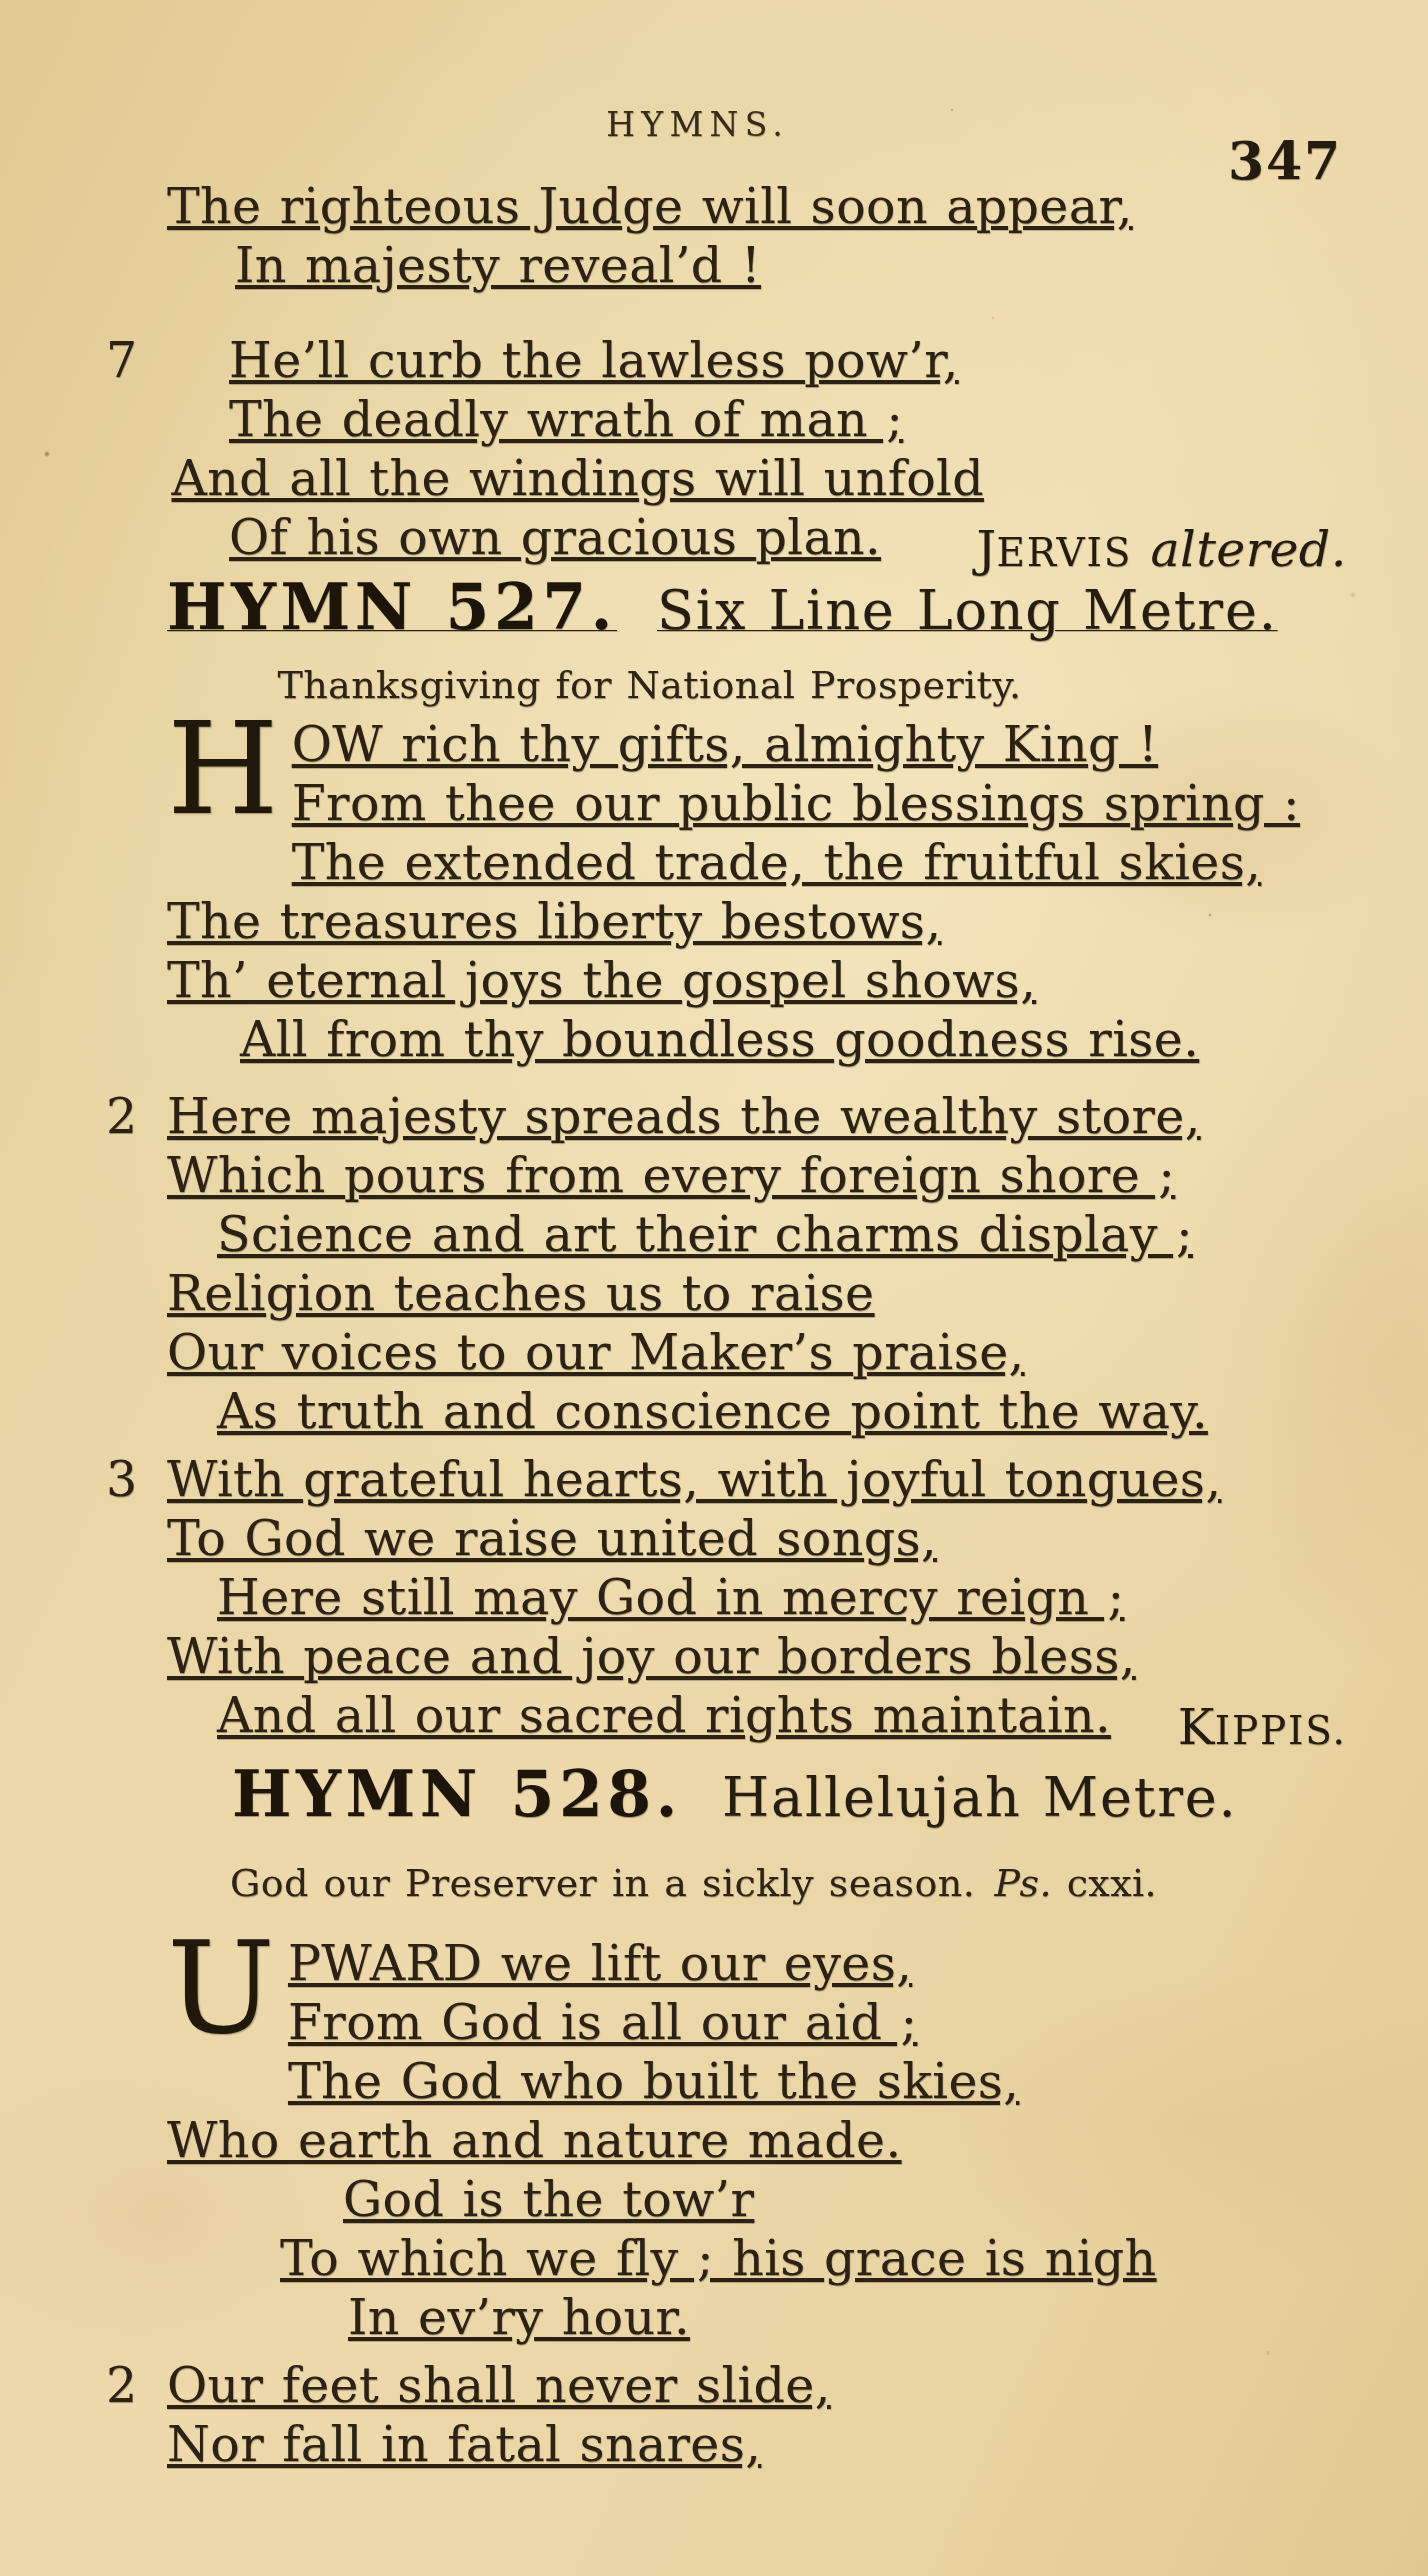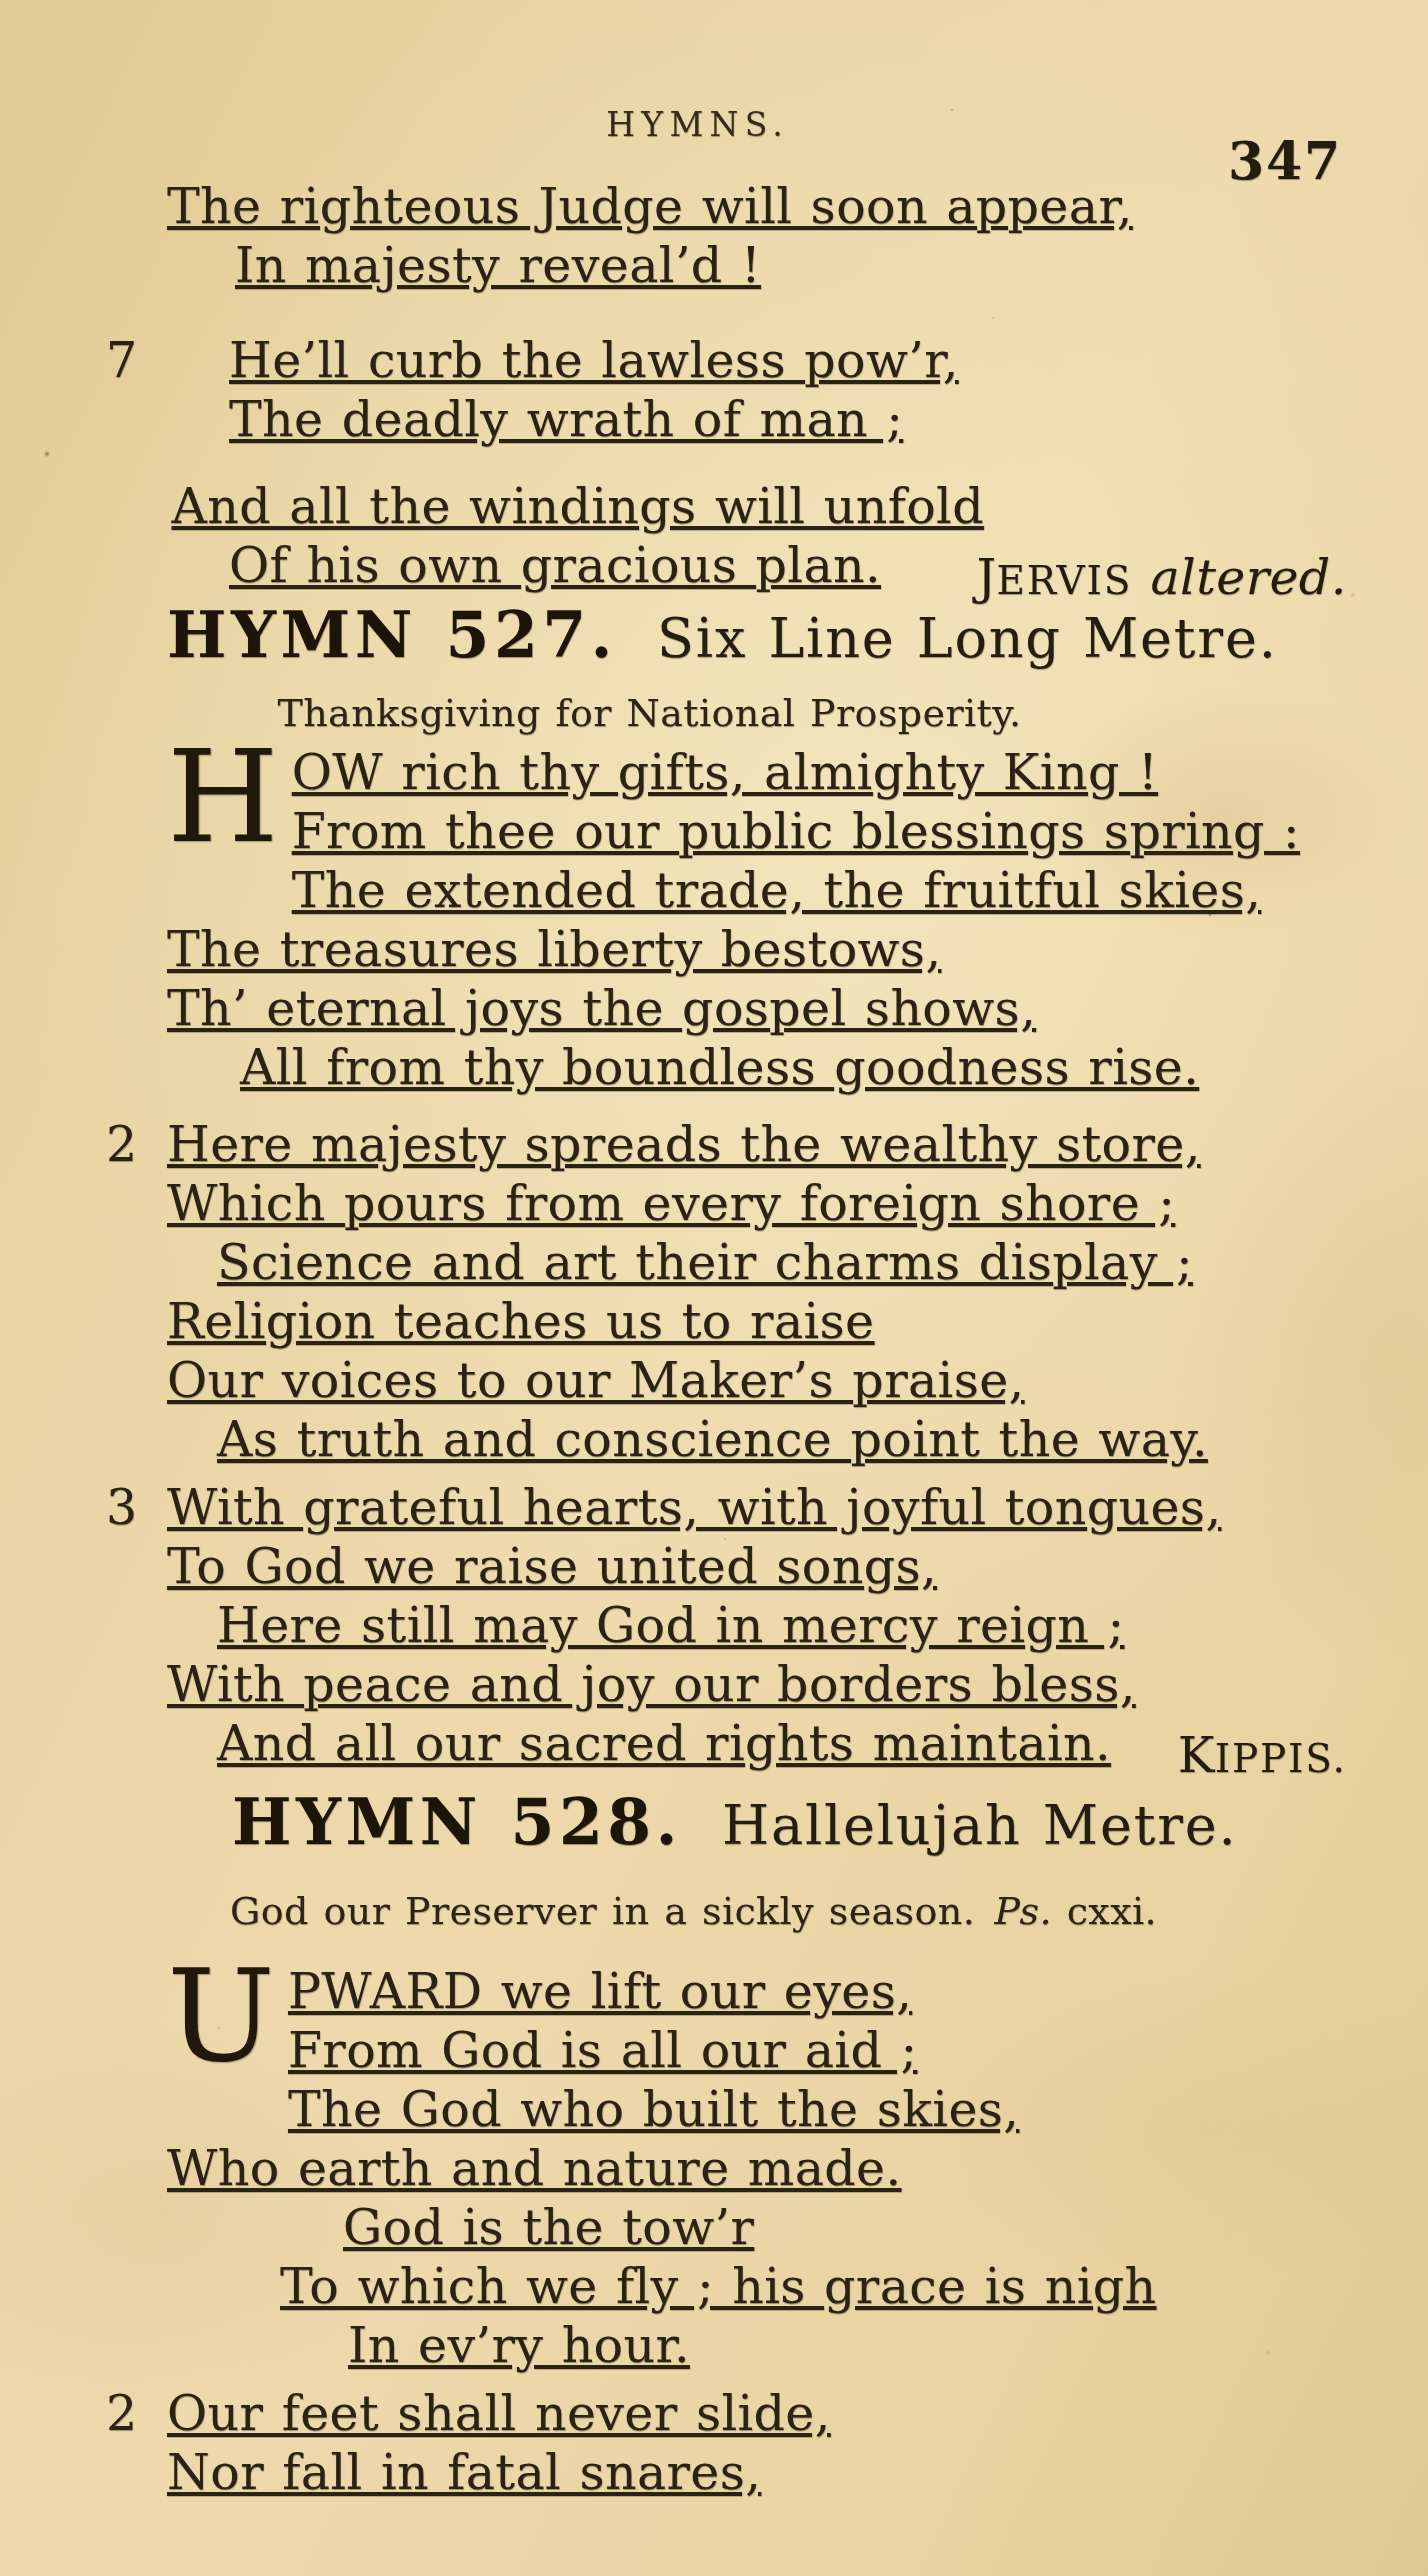--- a/index.html
+++ b/index.html
@@ -62,24 +62,24 @@
   <div class="page-num">347</div>
   <div class="content">
       <div class="stanza">
         <div class="line"><span class="linetext">The righteous Judge will soon appear,</span></div>
         <div class="line" style="margin-left: 68px;"><span class="linetext">In majesty reveal’d !</span></div>
       </div>
       <div class="stanza" style="margin-top: 36px;">
         <span class="verse-number">7</span>
         <div class="line" style="margin-left: 62px;"><span class="linetext">He’ll curb the lawless pow’r,</span></div>
         <div class="line" style="margin-left: 62px;"><span class="linetext">The deadly wrath of man ;</span></div>
-        <div class="line" style="margin-left: 4.5px; margin-top: 28px;"><span class="linetext">And all the windings will unfold</span></div>
+        <div class="line" style="margin-left: 4.5px;"><span class="linetext">And all the windings will unfold</span></div>
         <div class="line" style="margin-left: 62px;"><span class="linetext">Of his own gracious plan.</span><span class="attribution"><span class="cap">J</span><span class="smallcap">ERVIS</span><span class="italic"> altered.</span></span></div>
       </div>
-      <div class="heading" style="margin-top: 3.6px;"><span class="hymn-number">HYMN 527.</span><span class="hymn-metre">Six Line Long Metre.</span></div>
+      <div class="heading" style="margin-top: 3.6px; text-decoration: underline;"><span class="hymn-number">HYMN 527.</span><span class="hymn-metre">Six Line Long Metre.</span></div>
       <div class="subtitle" style="transform: translateX(-110px);"><span>Thanksgiving for National Prosperity.</span></div>
       <div class="stanza" style="margin-top: 4.5px;">
         <div class="line"><span class="dropcap">H</span><span class="linetext">OW rich thy gifts, almighty King !</span></div>
         <div class="line"><span class="linetext">From thee our public blessings spring :</span></div>
         <div class="line" style="margin-left: 50px;"><span class="linetext">The extended trade, the fruitful skies,</span></div>
         <div class="line"><span class="linetext">The treasures liberty bestows,</span></div>
         <div class="line"><span class="linetext">Th’ eternal joys the gospel shows,</span></div>
         <div class="line" style="margin-left: 73px;"><span class="linetext">All from thy boundless goodness rise.</span></div>
       </div>
       <div class="stanza" style="margin-top: 18px;">

